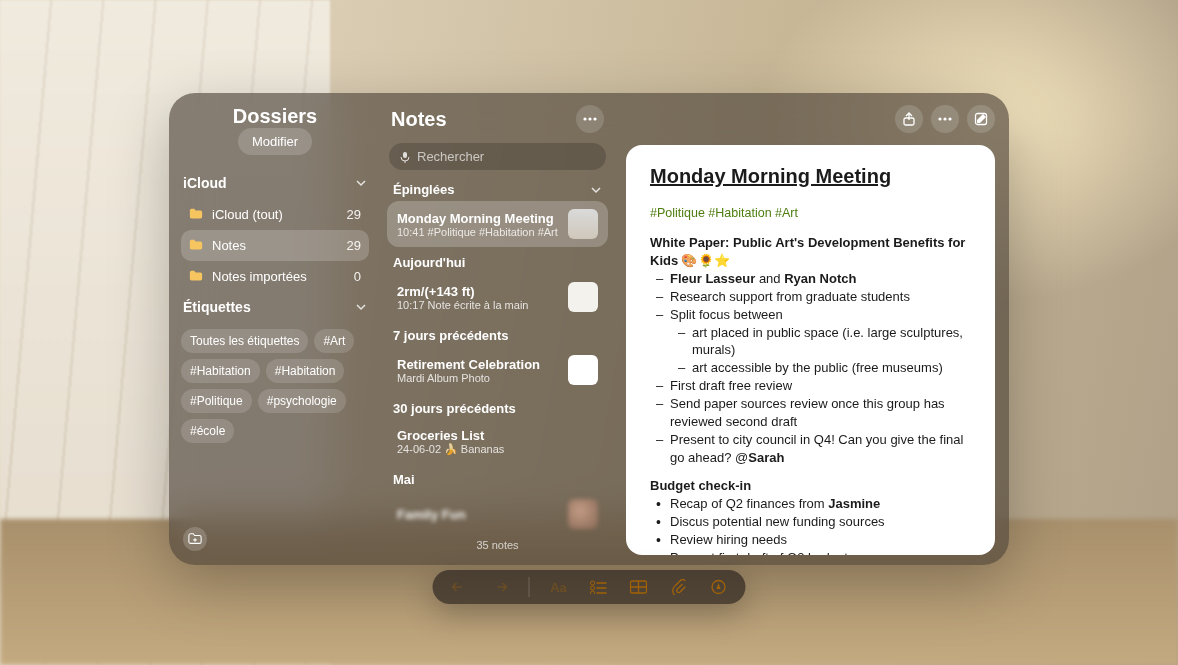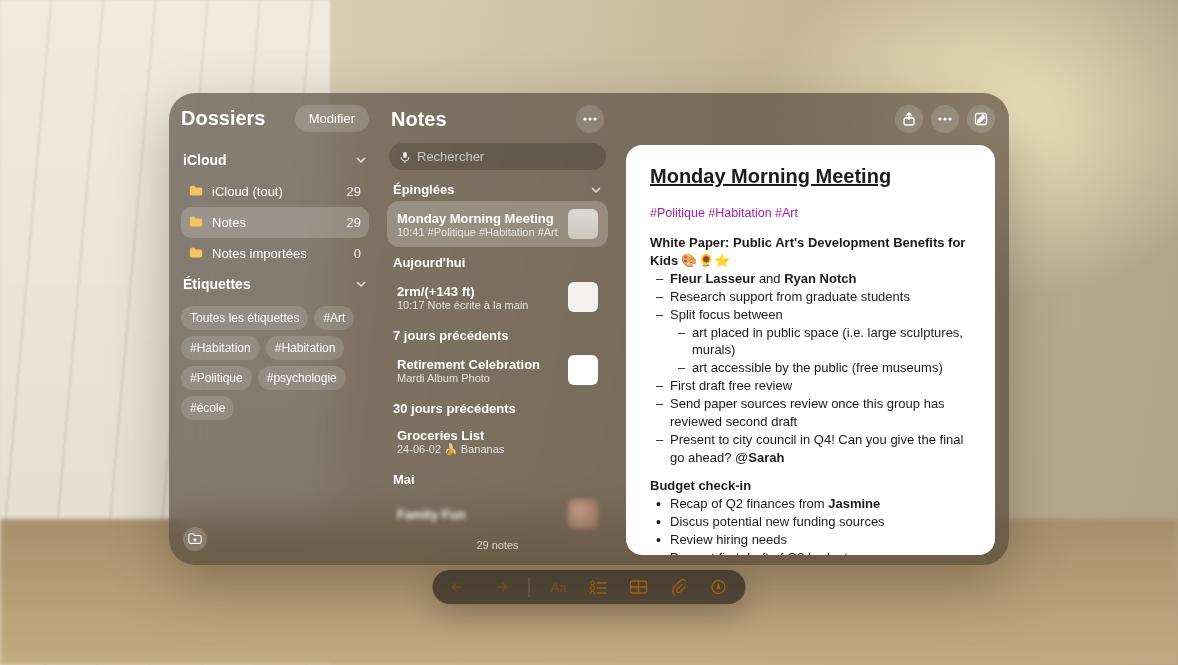--- a/index.html
+++ b/index.html
@@ -48,20 +48,21 @@
   .sidebar {
     width: 210px;
     padding: 12px 10px 10px 12px;
     display: flex; flex-direction: column;
     color: #fff;
     position:relative;
   }
   .sidebar-header{
     display:flex; justify-content:space-between; align-items:center;
     margin-bottom: 16px;
+    flex-direction: column;
   }
   .sidebar-title{ font-size:20px; font-weight:700; }
   .pill-btn{
     background: rgba(255,255,255,0.16);
     border:none; color:#fff;
     font-size:13px; padding:6px 14px;
     border-radius: 18px;
     cursor:pointer;
   }
   .section-row{
@@ -163,21 +164,21 @@
     padding: 18px 24px 12px 24px;
     flex:1; overflow:hidden;
     font-size:13px;
     line-height:1.38;
   }
   .paper h1{
     font-size:20px; font-weight:800;
     text-decoration: underline;
     margin-bottom: 14px;
   }
-  .hashtags{ color:#a21caf; margin-bottom:12px; font-size:12.5px;}
+  .hashtags{ color:#4d7c0f; margin-bottom:12px; font-size:12.5px;}
   .paper ul{ list-style: none; padding-left: 0; }
   .li-dash{ position:relative; padding-left:20px; }
   .li-dash::before{ content:"–"; position:absolute; left:6px; }
   .li-dot{ position:relative; padding-left:20px; }
   .li-dot::before{ content:"•"; position:absolute; left:6px; font-size:14px; line-height:1; top:2px;}
   .indent{ margin-left:22px; }
   .paper strong{ font-weight:700; }
   .section-space{ height:10px; }
   
   .bottom-bar{
@@ -330,21 +331,21 @@
     <div class="list-section">
       <span>Mai</span>
     </div>
     <div class="note-row blurred">
       <div class="note-body">
         <div class="note-title">Family Fun</div>
       </div>
       <div class="thumb" style="background:radial-gradient(circle at 40% 40%, #caa088, #8a6a58)"></div>
     </div>
 
-    <div class="list-footer">29 notes</div>
+    <div class="list-footer">35 notes</div>
   </div>
 
   <div class="detail">
     <div class="detail-header">
       <button class="round-btn">
         <svg width="14" height="14" viewBox="0 0 14 14">
             <path d="M7 1v7M4 4l3-3 3 3" stroke="#fff" stroke-width="1.3" fill="none"></path>
             <rect x="2" y="6" width="10" height="7" rx="1.5" stroke="#fff" stroke-width="1.3" fill="none"></rect>
           </svg>
       </button>

